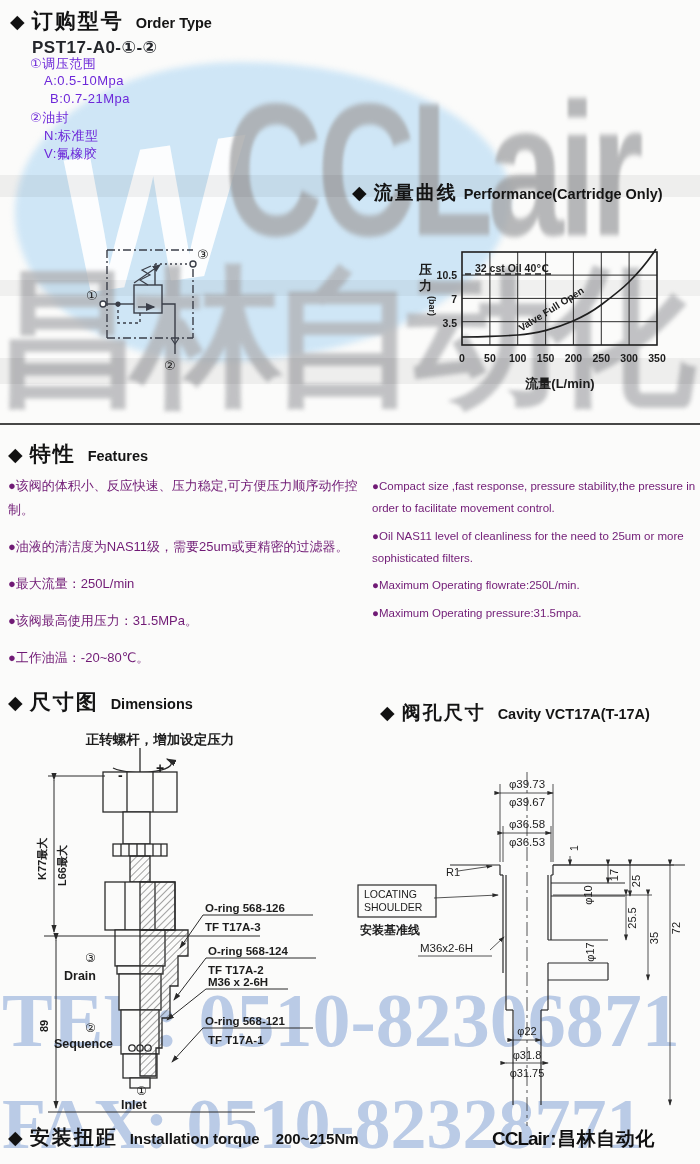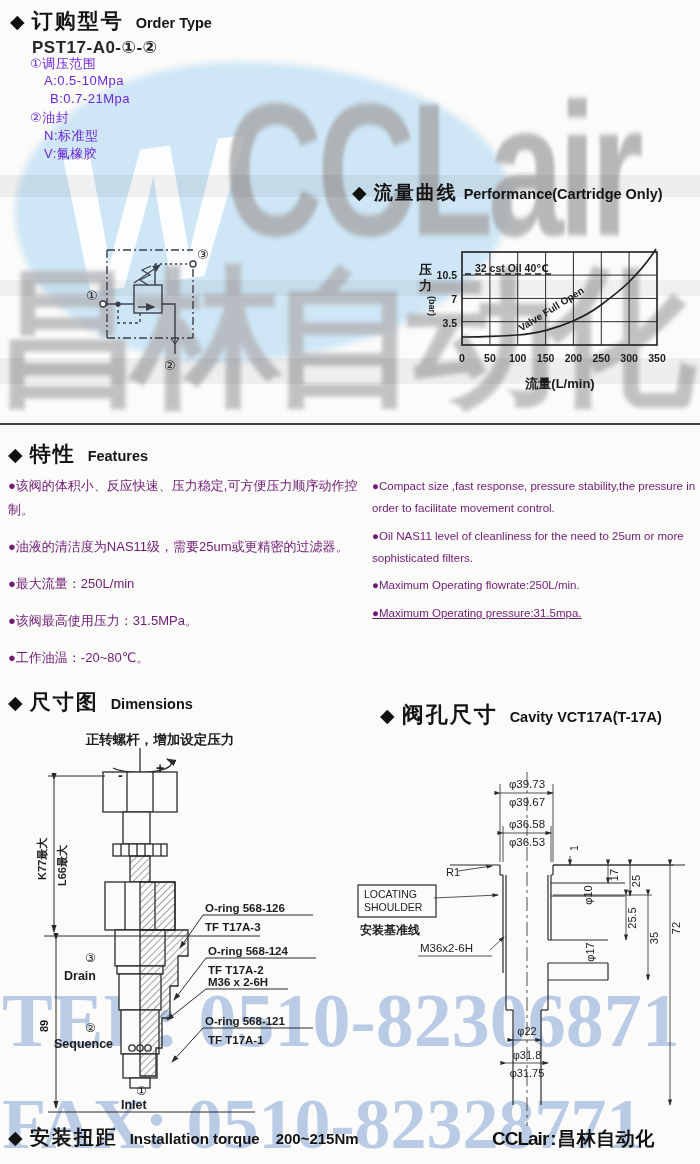--- a/index.html
+++ b/index.html
@@ -145,21 +145,21 @@
     <div class="fi">●该阀的体积小、反应快速、压力稳定,可方便压力顺序动作控制。</div>
     <div class="fi">●油液的清洁度为NAS11级，需要25um或更精密的过滤器。</div>
     <div class="fi">●最大流量：250L/min</div>
     <div class="fi">●该阀最高使用压力：31.5MPa。</div>
     <div class="fi">●工作油温：-20~80℃。</div>
   </div>
   <div class="abs feat feat-en" style="left:372px;top:476px;">
     <div class="fi" style="margin-bottom:6px;">●Compact size ,fast response, pressure stability,the pressure in order to facilitate movement control.</div>
     <div class="fi" style="margin-bottom:6px;">●Oil NAS11 level of cleanliness for the need to 25um or more sophisticated filters.</div>
     <div class="fi" style="margin-bottom:6px;">●Maximum Operating flowrate:250L/min.</div>
-    <div class="fi" style="margin-bottom:6px;text-decoration:underline;">●Maximum  Operating pressure:31.5mpa.</div>
+    <div class="fi" style="margin-bottom:6px;">●Maximum  Operating pressure:31.5mpa.</div>
   </div>
 
   <div class="abs sec" style="left:8px;top:688px;">
     <span class="dia">◆</span>
     <span class="zh">尺寸图</span>
     <span class="en">Dimensions</span>
   </div>
 
   <svg class="abs" style="left:20px;top:718px;" width="330" height="425" viewBox="0 0 330 425">
     <defs>
@@ -233,21 +233,21 @@
     <text x="185" y="213" font-size="11.5" font-weight="bold">TF T17A-3</text>
     <text x="188" y="237" font-size="11.5" font-weight="bold">O-ring 568-124</text>
     <text x="188" y="256" font-size="11.5" font-weight="bold">TF T17A-2</text>
     <text x="188" y="268" font-size="11.5" font-weight="bold">M36 x 2-6H</text>
     <text x="185" y="307" font-size="11.5" font-weight="bold">O-ring 568-121</text>
     <text x="188" y="326" font-size="11.5" font-weight="bold">TF T17A-1</text>
   </svg>
 
   <div class="abs sec" style="left:380px;top:700px;">
     <span class="dia">◆</span>
-    <span class="zh" style="font-size:22px;">阀孔尺寸</span>
+    <span class="zh" style="font-size:19px;">阀孔尺寸</span>
     <span class="en">Cavity VCT17A(T-17A)</span>
   </div>
 
   <svg class="abs" style="left:340px;top:738px;" width="360" height="405" viewBox="0 0 360 405">
     <defs>
       <marker id="carr" markerWidth="9" markerHeight="7" refX="7" refY="2.6" orient="auto">
         <path d="M0,0 L8,2.6 L0,5.2 Z" fill="#2a2a2a"></path>
       </marker>
     </defs>
     <line x1="187" y1="34" x2="187" y2="388" stroke="#2a2a2a" stroke-width=".8" stroke-dasharray="14,4,3,4"></line>

